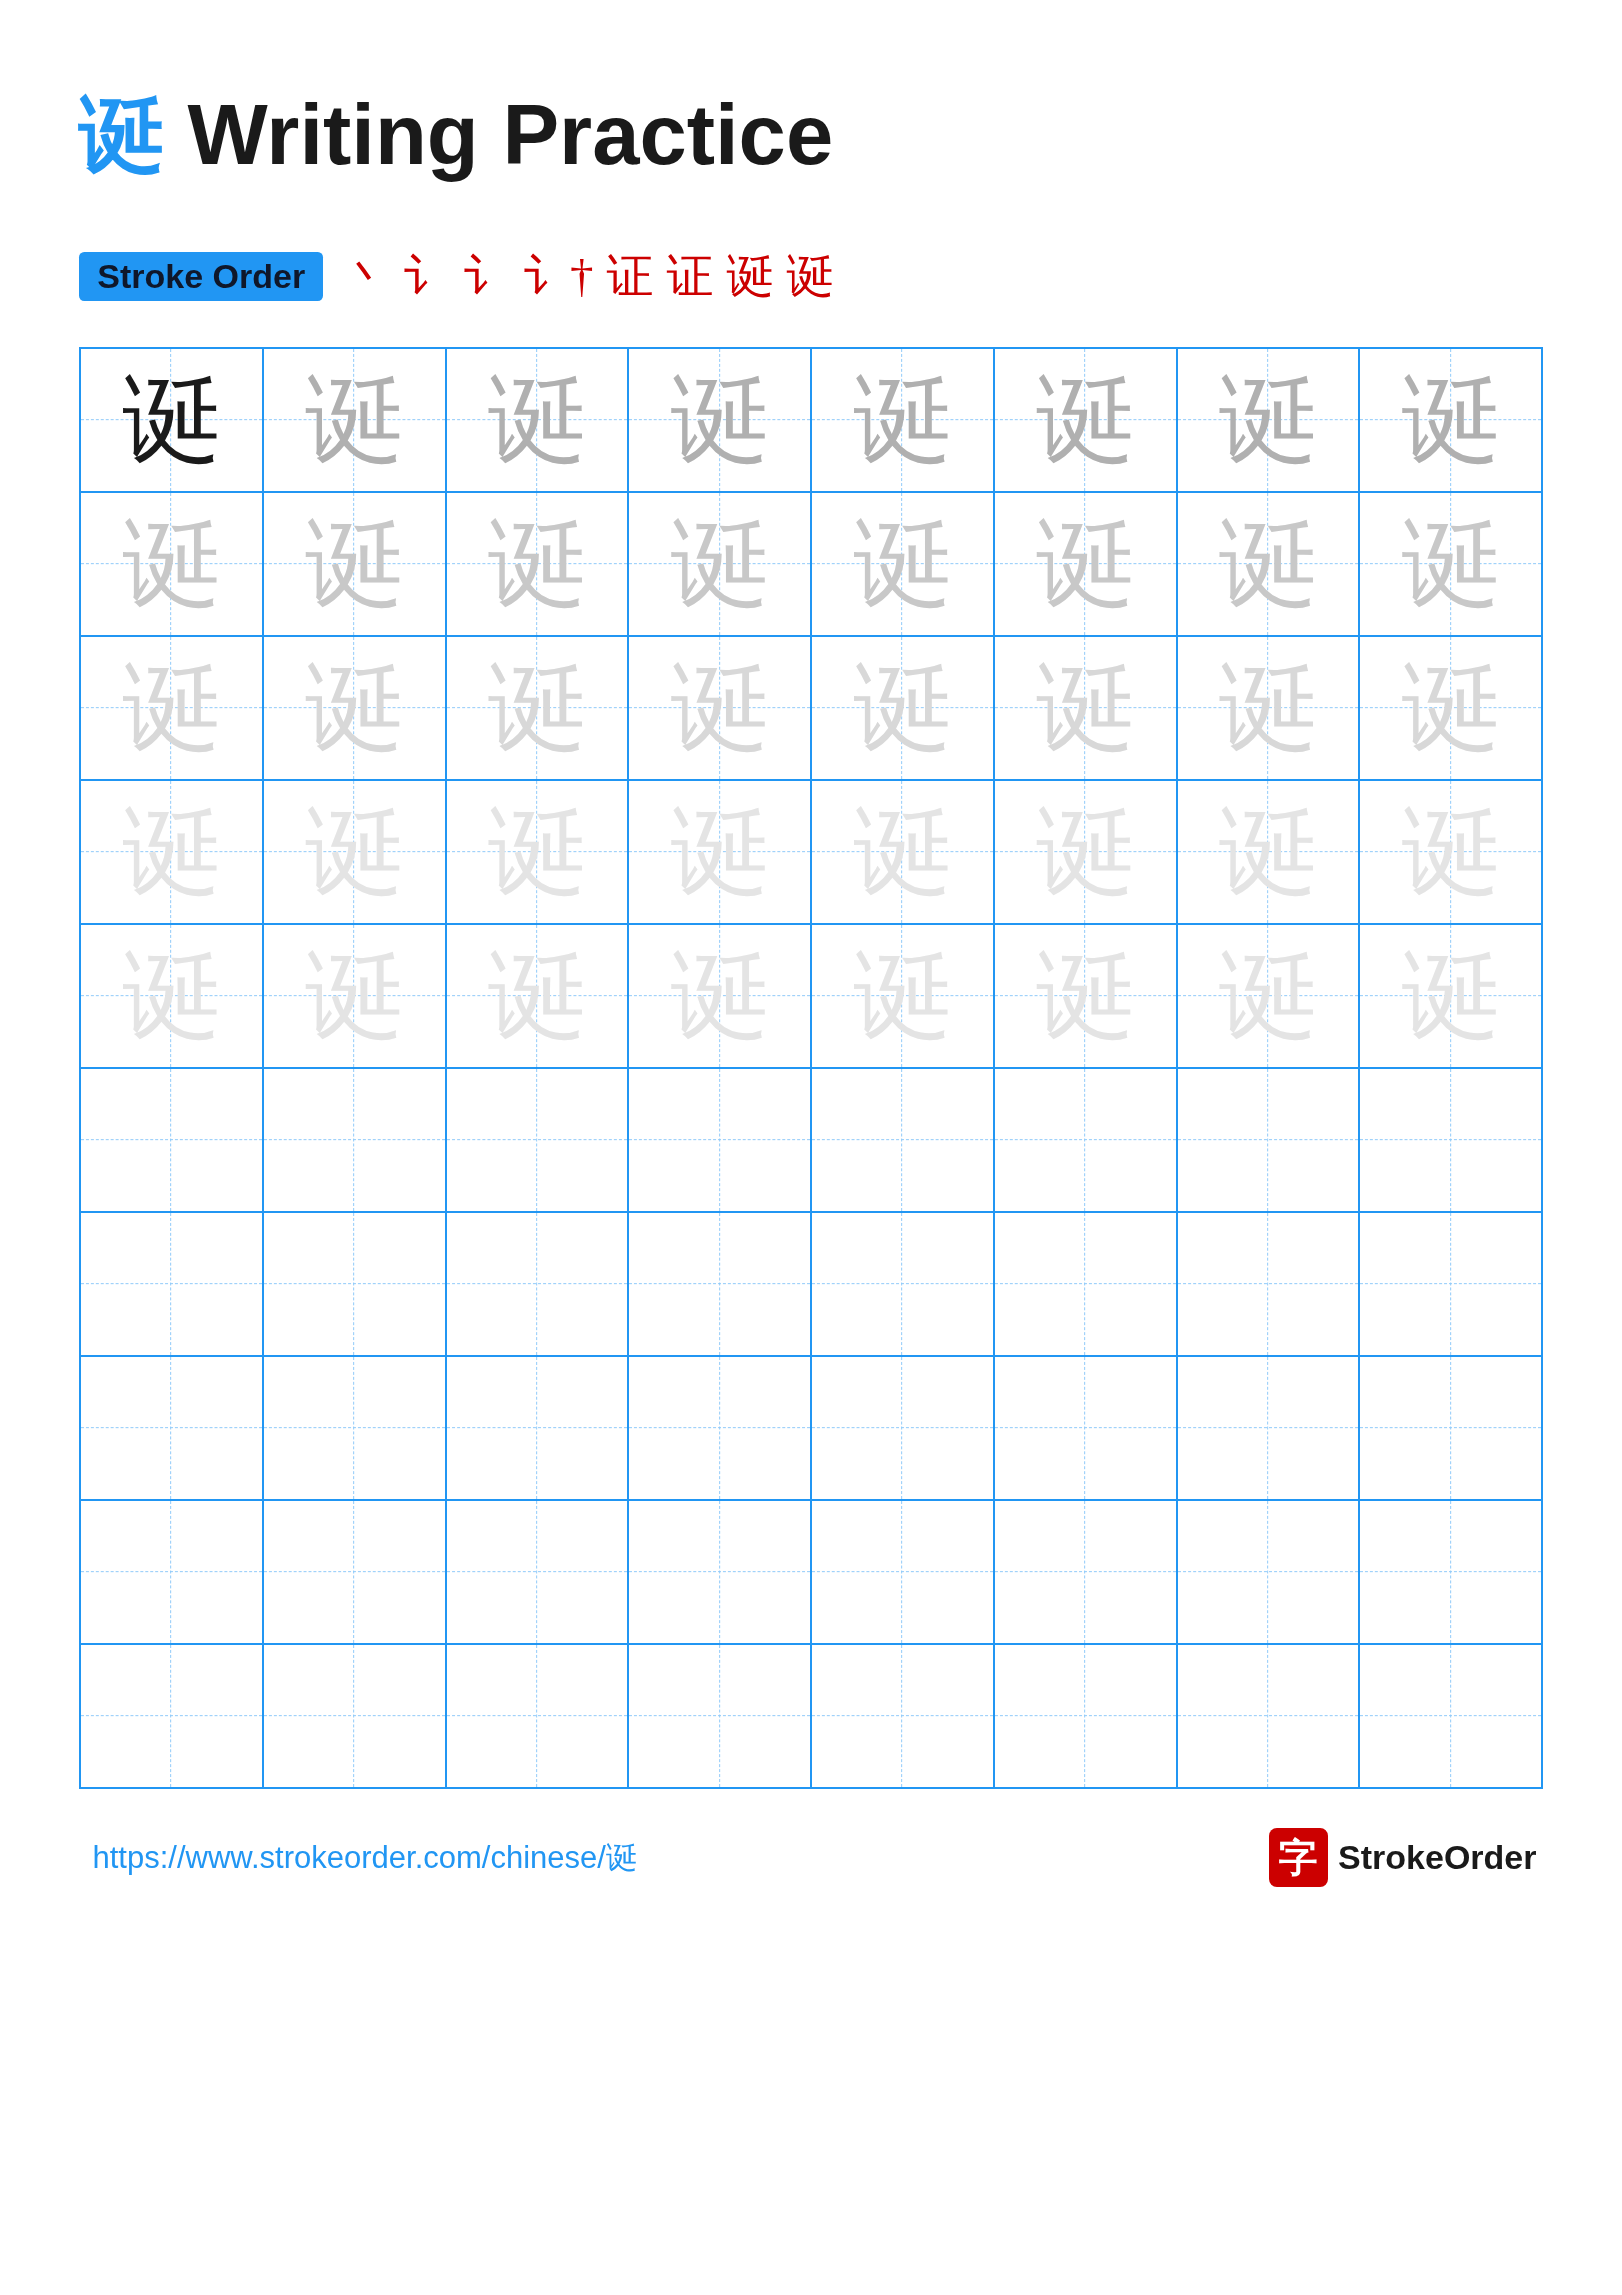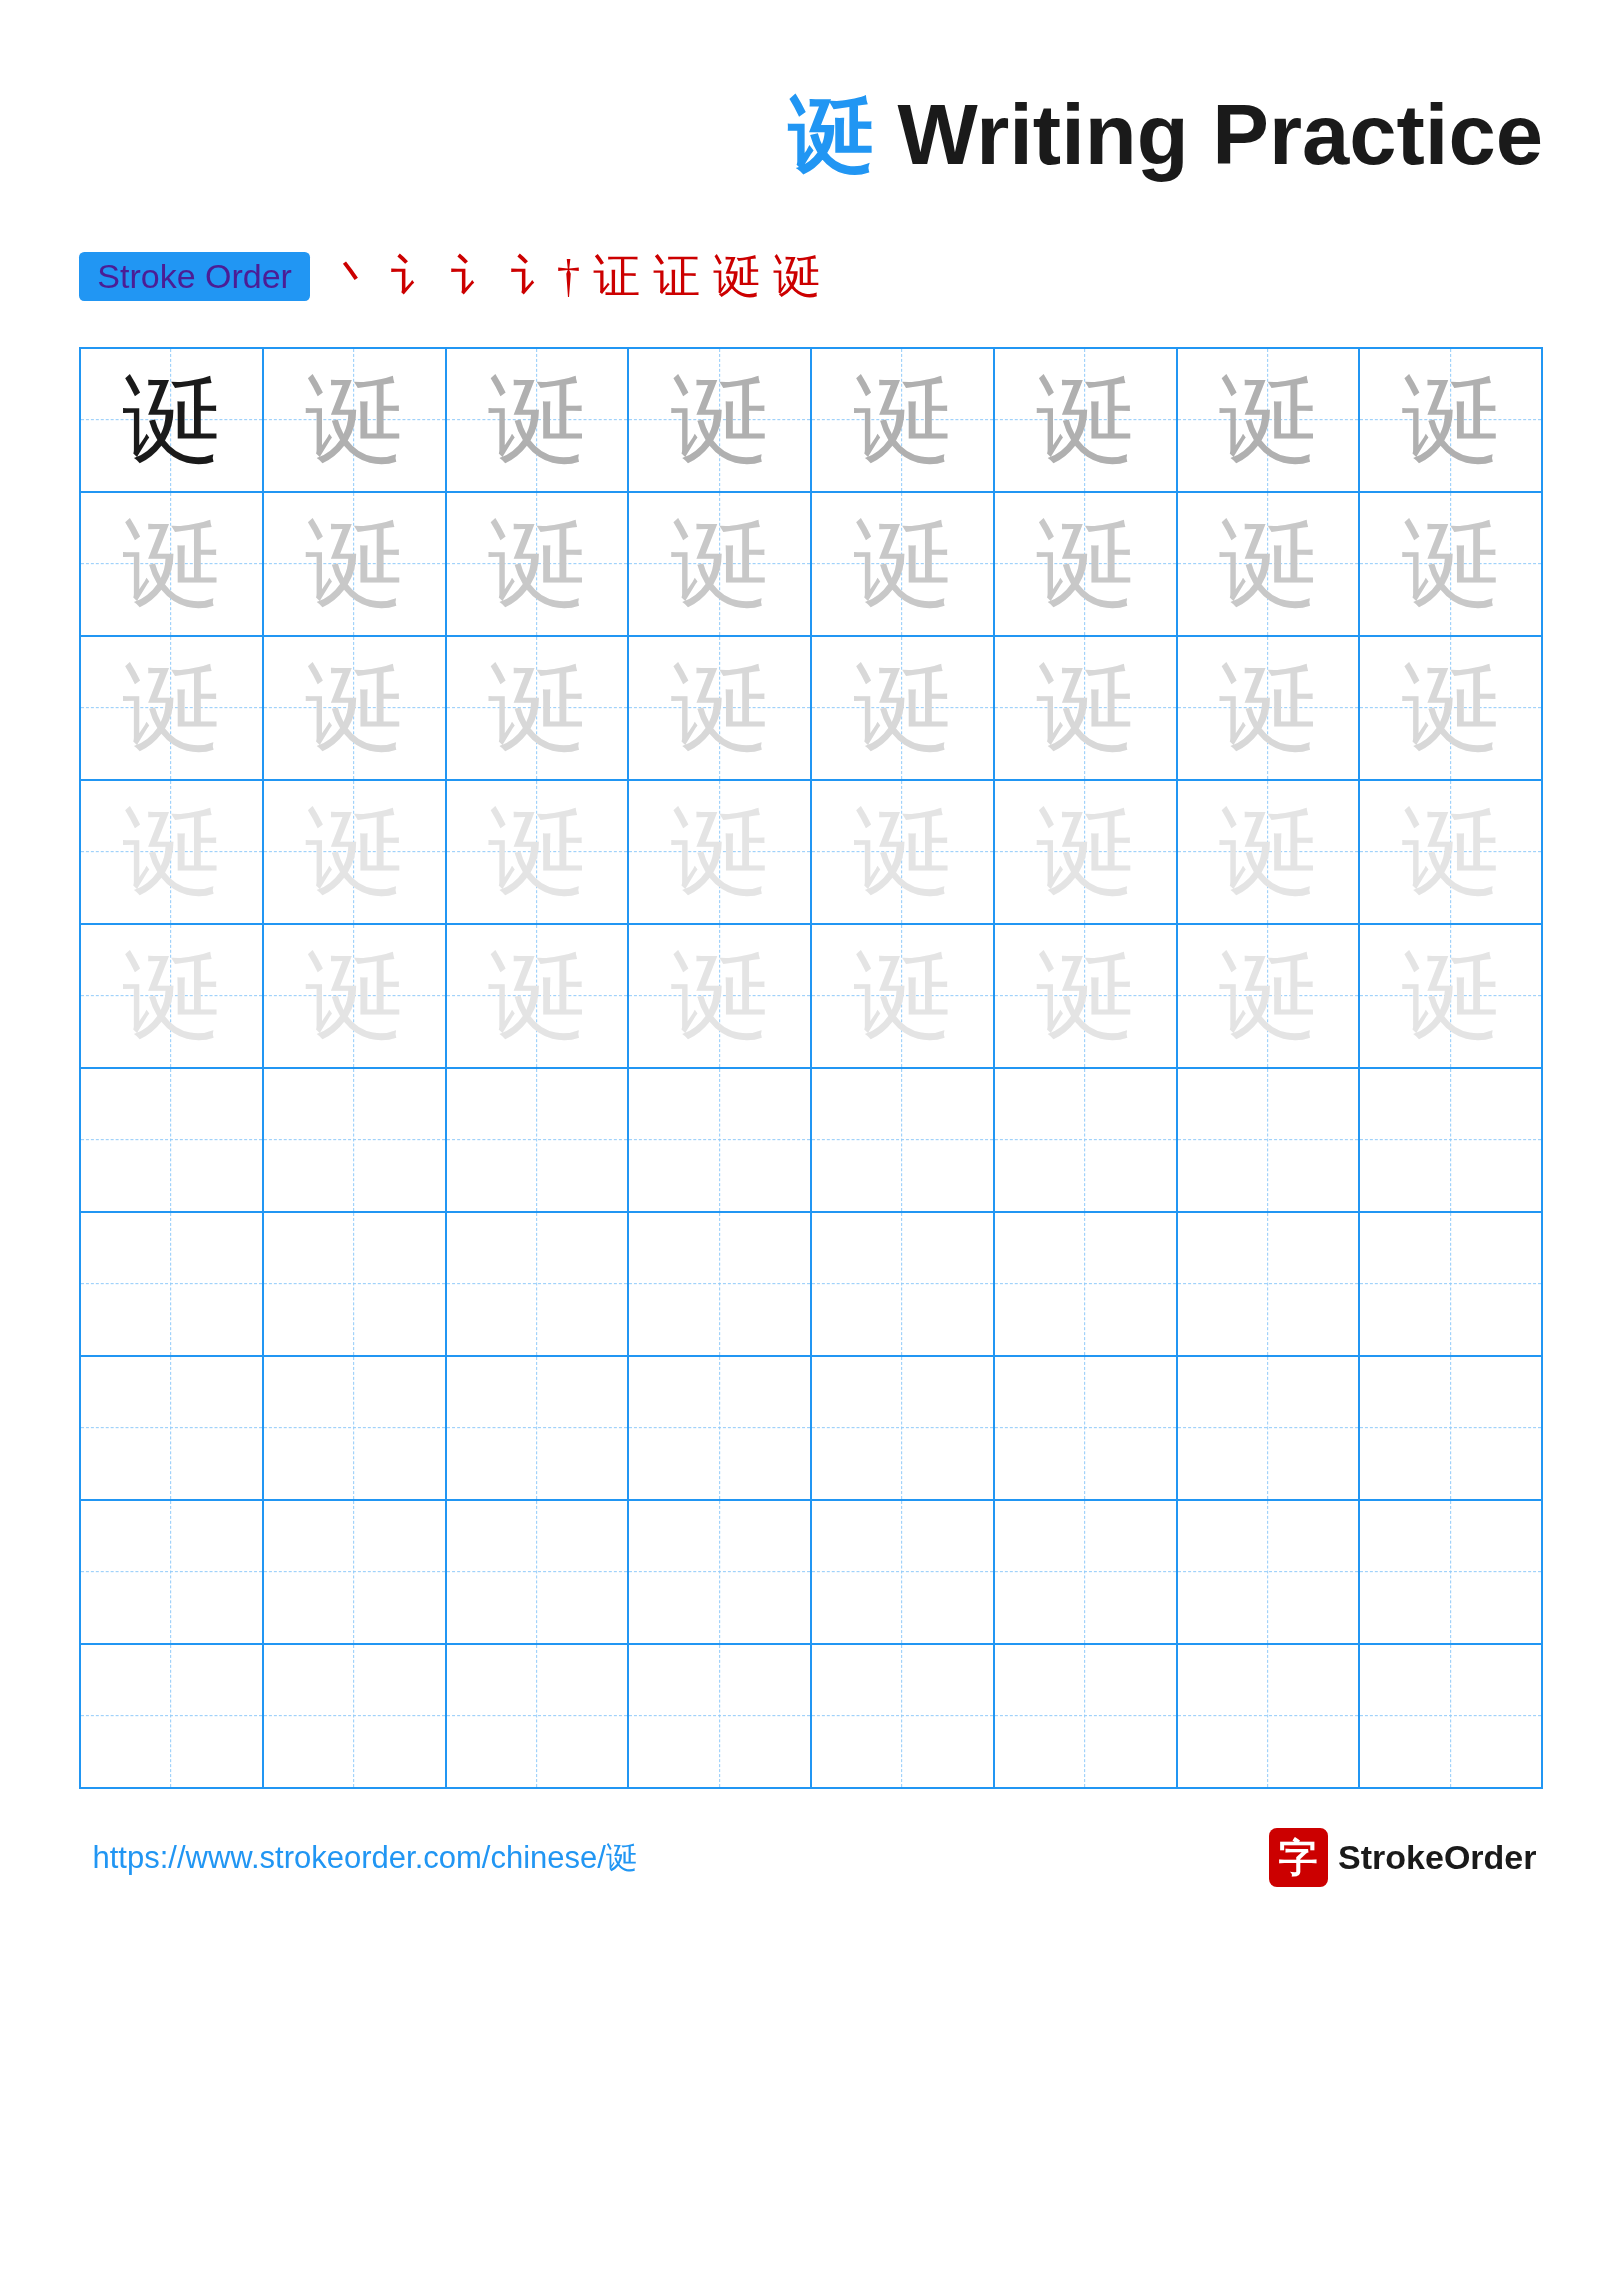--- a/index.html
+++ b/index.html
@@ -7,21 +7,21 @@
     body {
       background: #ffffff;
       font-family: Arial, sans-serif;
       width: 1622px;
       min-height: 2295px;
       padding: 52px 79px;
       position: relative;
     }
 
     .page-title {
-      text-align: right;
+      text-align: left;
       font-size: 85px;
       font-weight: bold;
       margin-bottom: 52px;
       margin-top: 26px;
     }
 
     .title-char {
       color: #2196F3;
       font-family: 'SimSun', 'STSong', serif;
     }
@@ -33,25 +33,25 @@
     .stroke-order-row {
       display: flex;
       align-items: center;
       gap: 19.6px;
       margin-bottom: 39px;
       font-size: 52px;
     }
 
     .stroke-order-badge {
       background: #2196F3;
-      color: #4c1d95;
+      color: #0f172a;
       padding: 5.2px 18.3px;
       border-radius: 5.2px;
       font-size: 34px;
-      font-weight: normal;
+      font-weight: bold;
       white-space: nowrap;
     }
 
     .stroke-sequence {
       display: flex;
       align-items: center;
       gap: 13px;
       font-family: 'SimSun', 'STSong', serif;
     }
 

